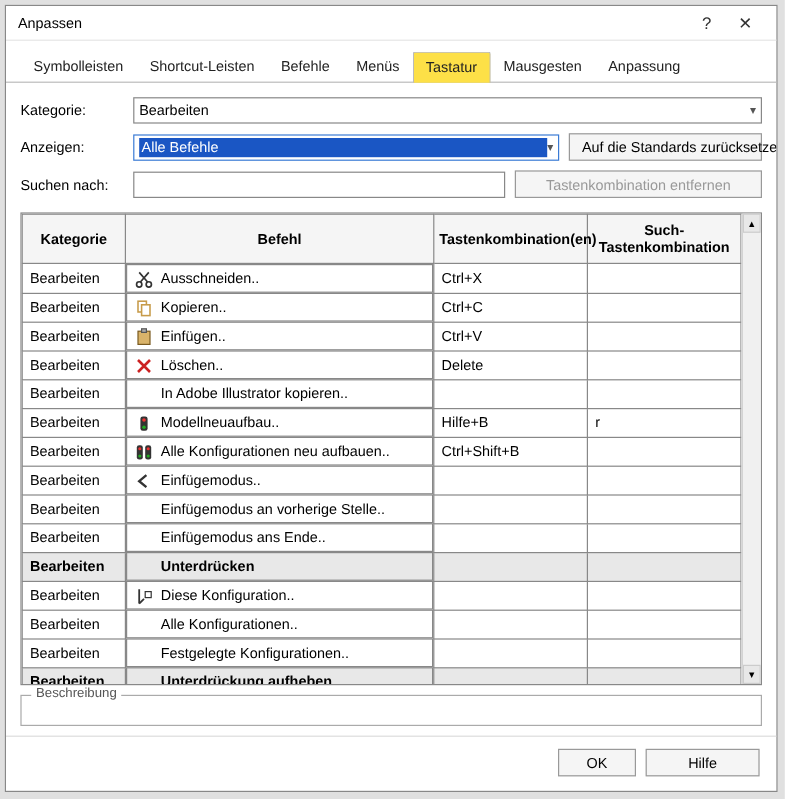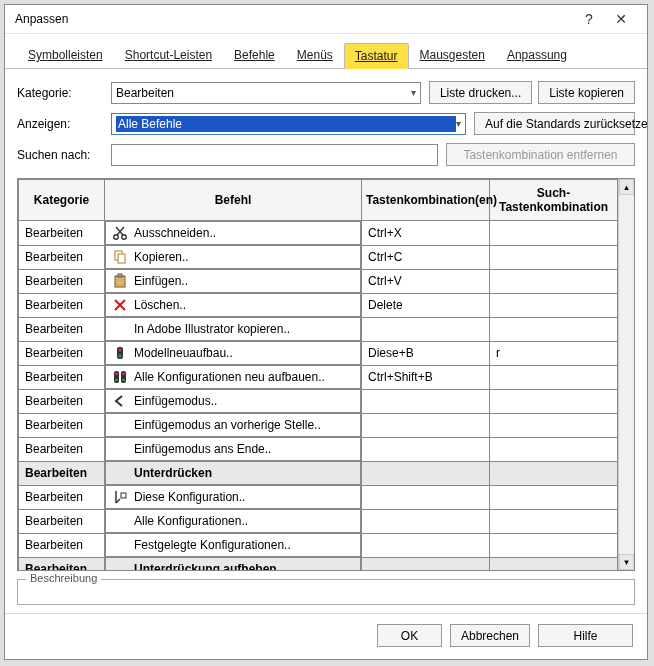--- a/index.html
+++ b/index.html
@@ -2,21 +2,21 @@
 <html><head>
 <meta charset="utf-8">
 <style>
 * { box-sizing: border-box; margin: 0; padding: 0; }
 body { font-family: "Segoe UI", Tahoma, sans-serif; font-size: 12px; background: #e0e0e0; width: 654px; height: 666px; overflow: hidden; }
 .dialog { width: 644px; height: 656px; margin: 4px; background: #fff; border: 1px solid #888; display: flex; flex-direction: column; }
 .titlebar { display: flex; align-items: center; padding: 6px 10px; border-bottom: 1px solid #e5e5e5; }
 .titlebar .title { flex: 1; font-size: 12px; }
 .titlebar .tbicon { width: 32px; text-align: center; font-size: 14px; cursor: default; color:#333; }
 .tabs { display: flex; padding: 8px 8px 0 12px; border-bottom: 1px solid #bbb; gap: 0; }
-.tab { padding: 5px 10px 6px; font-size: 12px; border: 1px solid transparent; border-bottom: none; cursor: default; color:#222;text-decoration:underline; }
+.tab { padding: 5px 10px 6px; font-size: 12px; border: 1px solid transparent; border-bottom: none; cursor: default; color:#222; }
 .tab.active { background: #fde047; border-color: #bbb; border-radius: 2px 2px 0 0; position: relative; top: 1px; }
 .body { padding: 12px 12px 8px; flex: 1; display: flex; flex-direction: column; overflow: hidden; }
 .formrow { display: flex; align-items: center; margin-bottom: 8px; gap: 8px; }
 .formrow label { width: 86px; }
 .select { flex: 1; border: 1px solid #888; height: 22px; display: flex; align-items: center; padding: 0 4px; background:#fff; position: relative; }
 .select.highlight { border:1px solid #3a7bd5; }
 .select .selval { flex: 1; white-space: nowrap; overflow: hidden; }
 .select.highlight .selval { background:#1a56c4; color:#fff; padding:1px 2px; }
 .select .chev { font-size:10px; color:#555; }
 .btn { border: 1px solid #999; background: #f5f5f5; padding: 3px 10px; height: 23px; font-size: 12px; cursor: default; white-space: nowrap; }
@@ -24,21 +24,21 @@
 .rightbtns { display:flex; gap:6px; }
 .searchrow .input { flex:1; border:1px solid #888; height:22px; }
 .tablewrap { flex:1; border:1px solid #888; margin-top:4px; position:relative; overflow:hidden; display:flex; }
 .tableinner { flex:1; overflow:hidden; }
 .scrollbar { width:16px; background:#f0f0f0; border-left:1px solid #ccc; position:relative; }
 .scrollbar .arrow { position:absolute; left:0; right:0; height:16px; display:flex; align-items:center; justify-content:center; font-size:9px; background:#e8e8e8; border:1px solid #ccc; }
 .scrollbar .arrow.up{top:0;} .scrollbar .arrow.down{bottom:0;}
 table { width:100%; border-collapse:collapse; table-layout:fixed; }
 th { border:1px solid #888; background:#f5f5f5; font-weight:bold; font-size:12px; padding:6px 4px; text-align:center; }
 td { border:1px solid #888; padding:4px 6px; font-size:12px; height:24px; white-space:nowrap; overflow:hidden; }
-td.cmd { display:flex; align-items:center; gap:6px; padding-left:6px; }
+td.cmd { display:flex; align-items:flex-start; gap:6px; padding-left:6px; }
 .iconcell { width:16px; height:16px; display:inline-flex; align-items:center; justify-content:center; flex-shrink:0; }
 tr.shaded td { background:#e8e8e8; font-weight:bold; }
 .descbox { border:1px solid #aaa; margin-top:8px; padding:4px 8px 20px; position:relative; }
 .descbox .lab { position:absolute; top:-8px; left:8px; background:#fff; padding:0 4px; font-size:11px; color:#555; }
 .footer { display:flex; justify-content:flex-end; gap:8px; padding:10px 14px 12px; border-top:1px solid #ddd; }
 </style>
 </head>
 <body>
 
 <div class="dialog">
@@ -59,41 +59,37 @@
     </div>
 
   <div class="body">
 
     <div class="formrow">
       <label>Kategorie:</label>
       <div class="select">
         <span class="selval">Bearbeiten</span>
         <span class="chev">▾</span>
       </div>
-      <div class="rightbtns">
-        <button class="btn">Liste drucken...</button>
-        <button class="btn">Liste kopieren</button>
-      </div>
     </div>
 
     <div class="formrow">
       <label>Anzeigen:</label>
       <div class="select highlight">
         <span class="selval">Alle Befehle</span>
         <span class="chev">▾</span>
       </div>
       <div class="rightbtns">
         <button class="btn" style="width:161px">Auf die Standards zurücksetzen</button>
       </div>
     </div>
 
     <div class="formrow searchrow">
       <label>Suchen nach:</label>
       <input class="input" type="text" style="">
-      <button class="btn disabled" style="width:189px">Tastenkombination entfernen</button>
+      <button class="btn disabled" style="width:206px">Tastenkombination entfernen</button>
     </div>
 
     <div class="tablewrap">
       <div class="tableinner">
         <table>
           <colgroup>
               <col style="width:86px">
               <col>
               <col style="width:128px">
               <col style="width:128px">
@@ -177,21 +173,21 @@
                 <td class="cmd">
                   <span class="iconcell">
                     <svg width="16" height="16" viewBox="0 0 16 16">
                       <rect x="5" y="2" width="6" height="12" rx="2" fill="#333"></rect>
                       <circle cx="8" cy="5" r="1.5" fill="#e33"></circle>
                       <circle cx="8" cy="11" r="1.5" fill="#2a2"></circle>
                     </svg>
                   </span>
                   <span>Modellneuaufbau..</span>
                 </td>
-                <td>Diese+B</td>
+                <td>Hilfe+B</td>
                 <td>r</td>
               </tr>
               <tr>
                 <td>Bearbeiten</td>
                 <td class="cmd">
                   <span class="iconcell">
                     <svg width="16" height="16" viewBox="0 0 16 16">
                       <rect x="2" y="2" width="5" height="12" rx="2" fill="#333"></rect>
                       <circle cx="4.5" cy="5" r="1.3" fill="#e33"></circle>
                       <circle cx="4.5" cy="11" r="1.3" fill="#2a2"></circle>
@@ -296,16 +292,15 @@
       </div>
     </div>
 
     <div class="descbox">
       <span class="lab">Beschreibung</span>
     </div>
   </div>
 
   <div class="footer">
     <button class="btn" style="width:65px">OK</button>
-    <button class="btn" style="width:80px">Abbrechen</button>
     <button class="btn" style="width:95px">Hilfe</button>
   </div>
 </div>
 
 </body></html>

